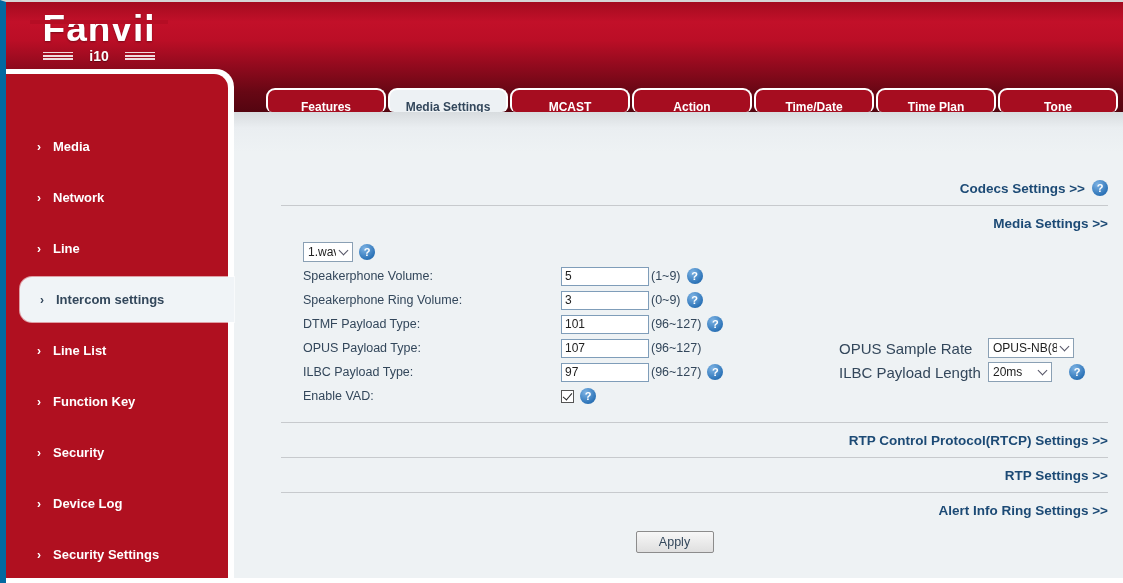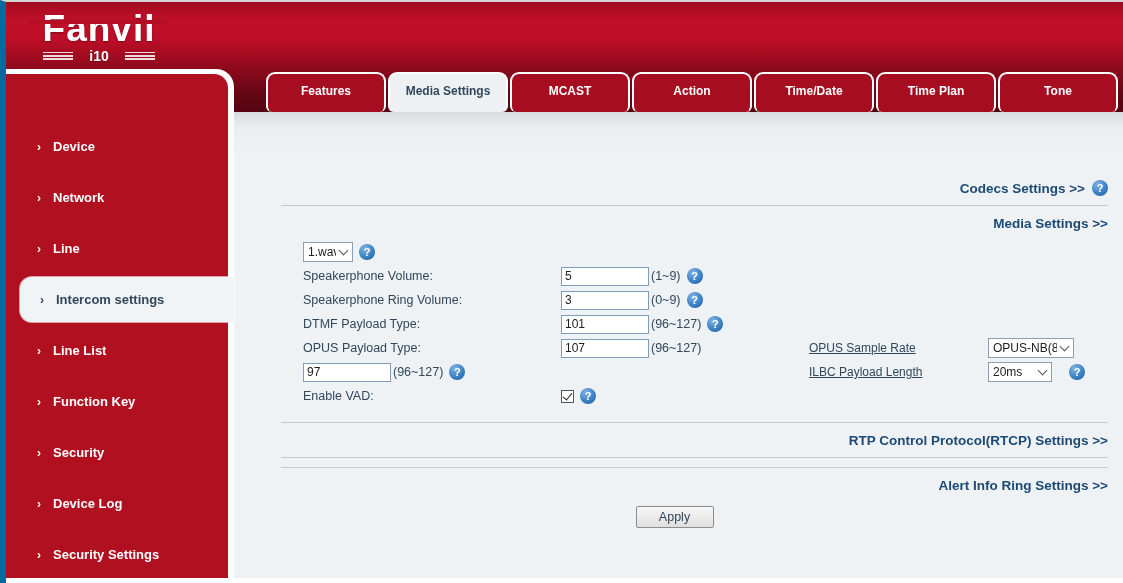--- a/index.html
+++ b/index.html
@@ -33,21 +33,21 @@
   .logo-line {
     width:30px; height:8px;
     background:repeating-linear-gradient(180deg,#fff 0 1.4px,transparent 1.4px 3.2px);
     opacity:.85;
   }
   .logo-model { color:#fff; font-size:14px; font-weight:bold; text-shadow:0 1px 1px rgba(0,0,0,.4); }
 
   
   .tabs { position:absolute; left:260px; bottom:0; display:flex; gap:2px; }
   .tab {
-    width:120px; height:40px; line-height:34px; text-align:center;
+    width:120px; height:24px; line-height:34px; text-align:center;
     background:#a60d20; color:#fff; font-size:12px; font-weight:bold;
     border:2px solid #fff; border-radius:9px 9px 6px 6px; border-bottom:none;
     cursor:pointer;
   }
   .tab.active { background:#edf1f4; color:#33475b; }
 
   
   .sidebar {
     position:absolute; left:0; top:67px; bottom:5px; width:228px;
     background:#fff; border-radius:0 18px 0 0; z-index:3;
@@ -102,21 +102,21 @@
   .sel .sel-text { overflow:hidden; text-overflow:clip; }
   .chev {
     flex:none; width:7px; height:7px; margin-left:4px; margin-top:-4px;
     border-right:1.6px solid #556; border-bottom:1.6px solid #556;
     transform:rotate(45deg);
   }
   .sel-ring { width:50px; }
   .sel-opus { width:86px; position:absolute; left:707px; }
   .sel-ilbc { width:64px; position:absolute; left:707px; }
 
-  .right-label { position:absolute; left:528px; color:#33475b; font-size:12px;text-decoration:underline; }
+  .right-label { position:absolute; left:558px; color:#33475b; font-size:15px; }
   .right-help { position:absolute; left:781px; }
 
   .help {
     flex:none; width:16px; height:16px; border-radius:50%;
     background:radial-gradient(circle at 35% 28%,#7db3e4,#2d74b8 70%,#215d99);
     color:#fff; font-size:11px; font-weight:bold; text-align:center; line-height:16px;
     margin-left:7px; cursor:pointer;
   }
   .help.inrow { margin-left:6px; }
 
@@ -160,21 +160,21 @@
       <div class="tab">Time Plan</div>
       <div class="tab">Tone</div>
     </div>
   </div>
 
   <div class="sidebar">
     <div class="sidebar-red"></div>
     <ul class="nav">
       <li>
         <span class="arrow">›</span>
-        <span>Device</span>
+        <span>Media</span>
       </li>
       <li>
         <span class="arrow">›</span>
         <span>Network</span>
       </li>
       <li>
         <span class="arrow">›</span>
         <span>Line</span>
       </li>
       <li class="active">
@@ -253,20 +253,21 @@
           <input class="tinput" type="text" value="107" style="">
           <span class="hint">(96~127)</span>
           <span class="right-label">OPUS Sample Rate</span>
           <span class="sel sel-opus">
             <span class="sel-text">OPUS-NB(8</span>
             <span class="chev"></span>
           </span>
         </div>
 
         <div class="row">
+          <span class="flabel">ILBC Payload Type:</span>
           <input class="tinput" type="text" value="97" style="">
           <span class="hint">(96~127)</span>
           <span class="help inrow">?</span>
           <span class="right-label">ILBC Payload Length</span>
           <span class="sel sel-ilbc">
             <span class="sel-text">20ms</span>
             <span class="chev"></span>
           </span>
           <span class="help right-help">?</span>
         </div>
@@ -279,20 +280,23 @@
 
       </div>
 
       <div class="divider" style="margin-top:14px"></div>
 
       <div class="sec-header">
         <span>RTP Control Protocol(RTCP) Settings &gt;&gt;</span>
       </div>
       <div class="divider"></div>
 
+      <div class="sec-header">
+        <span>RTP Settings &gt;&gt;</span>
+      </div>
       <div class="divider"></div>
 
       <div class="sec-header">
         <span>Alert Info Ring Settings &gt;&gt;</span>
       </div>
 
       <div class="apply-row">
         <button class="apply-btn">Apply</button>
       </div>
 

